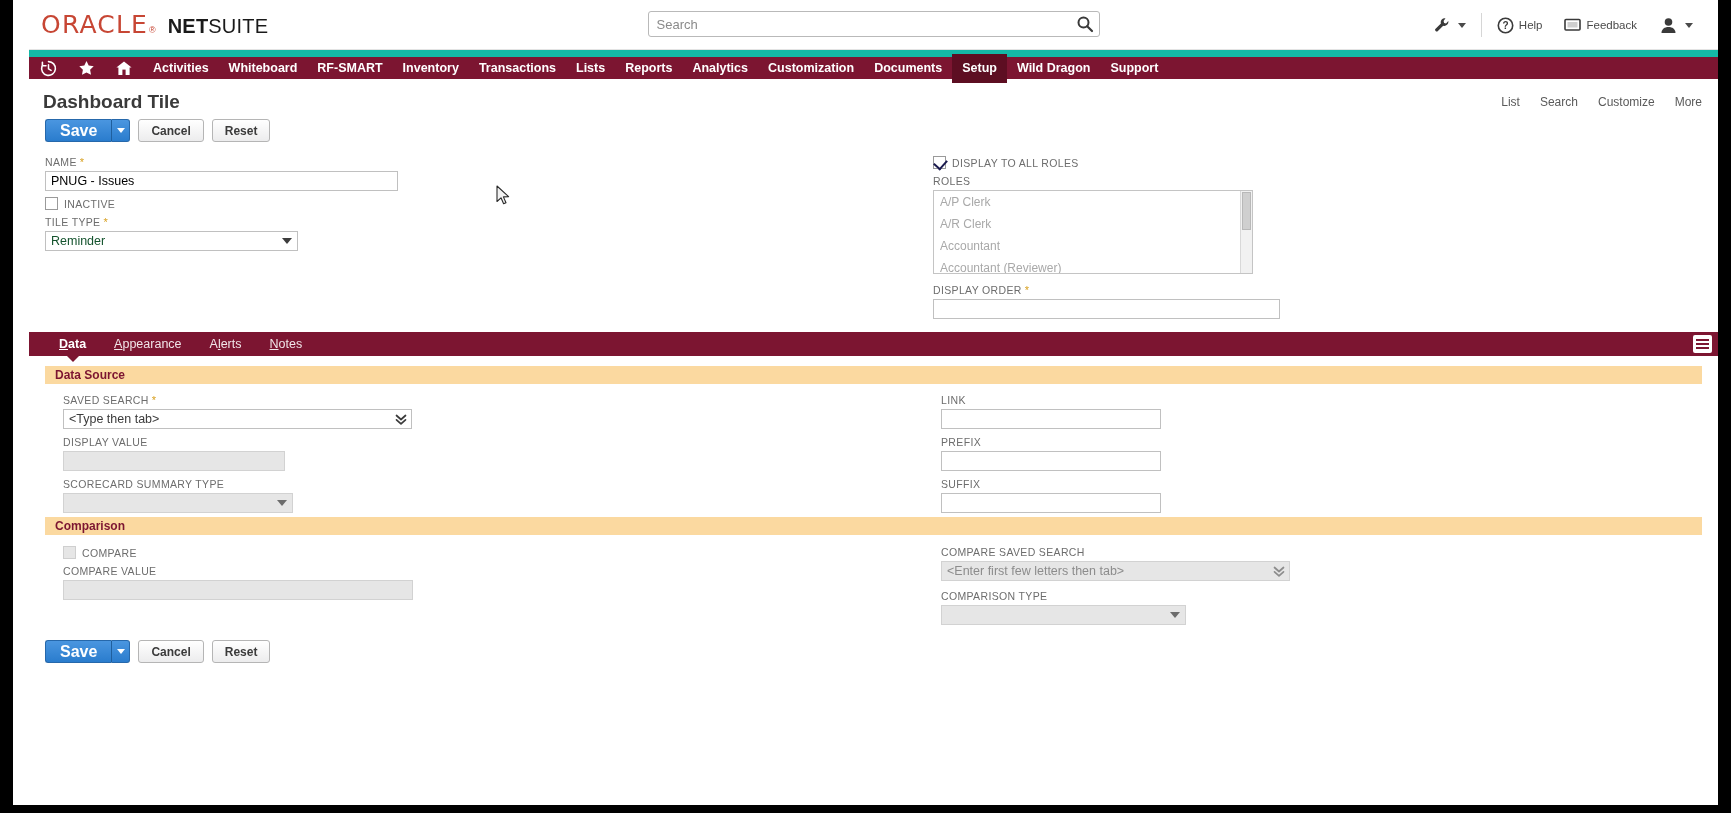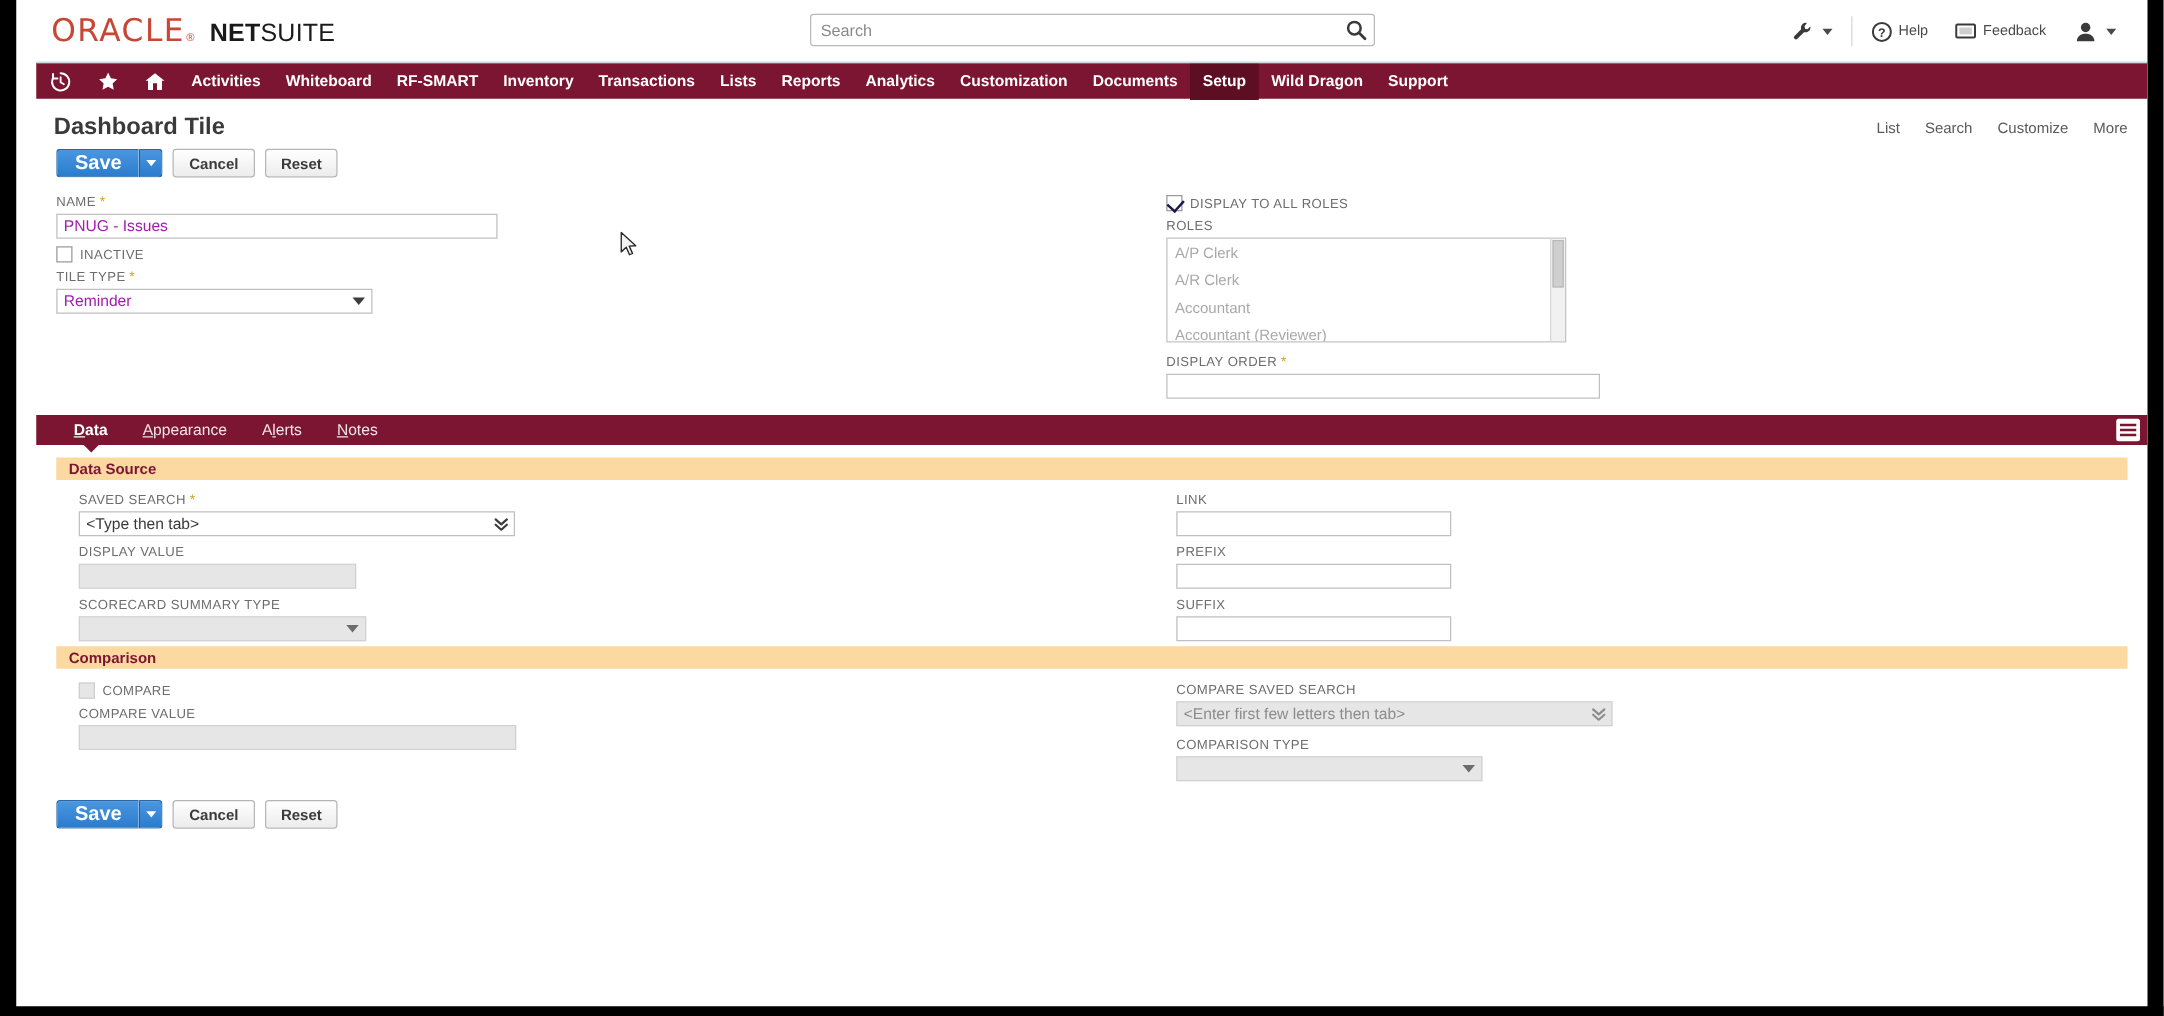--- a/index.html
+++ b/index.html
@@ -72,21 +72,21 @@
   .tr-divider { width: 1px; height: 24px; background: #d6d6d6; margin: 0 4px; }
   .caret-tiny {
     width: 0; height: 0; border-left: 4px solid transparent; border-right: 4px solid transparent;
     border-top: 5px solid #4a4a4a; margin-left: 2px;
   }
 
   
   .navbar {
     height: 29px; background: #7c1531;
     display: flex; align-items: center;
-    border-top: 1px solid #14b8a6;
+    border-top: 7px solid #14b8a6;
   }
   .nav-icon {
     display: flex; align-items: center; justify-content: center;
     width: 38px; height: 29px; cursor: pointer;
   }
   .nav-item {
     color: #fff; font-size: 12.5px; font-weight: 700;
     padding: 0 10px; height: 29px; line-height: 29px; cursor: pointer;
     white-space: nowrap;
   }
@@ -138,30 +138,30 @@
 
   .fld-label {
     font-size: 10.5px; color: #6d6d6d; letter-spacing: .35px;
     text-transform: uppercase; margin-bottom: 3px; display: block;
   }
   .req { color: #d8a020; font-size: 11px; margin-left: 3px; }
 
   .txt {
     width: 353px; height: 20px;
     border: 1px solid #c0c0c0; background: #fff;
-    font-size: 12.5px; color: #a21caf; padding: 0 5px;
+    font-size: 12.5px; color: #000000; padding: 0 5px;
     font-family: "Liberation Sans", sans-serif; outline: none;
   }
   .txt.disabled { background: #e6e6e6; border-color: #d2d2d2; color: #8c8c8c; }
 
   .sel-wrap { position: relative; width: 253px; height: 20px; }
   .sel {
     width: 100%; height: 20px;
     border: 1px solid #c0c0c0; background: #fff;
-    font-size: 12.5px; color: #a21caf; padding: 0 20px 0 5px;
+    font-size: 12.5px; color: #14532d; padding: 0 20px 0 5px;
     line-height: 18px;
     font-family: "Liberation Sans", sans-serif;
   }
   .sel.disabled { background: #e6e6e6; border-color: #d2d2d2; color: #8c8c8c; }
   .sel-caret {
     position: absolute; right: 6px; top: 7px;
     width: 0; height: 0;
     border-left: 5px solid transparent; border-right: 5px solid transparent;
     border-top: 6px solid #3d3d3d;
   }

